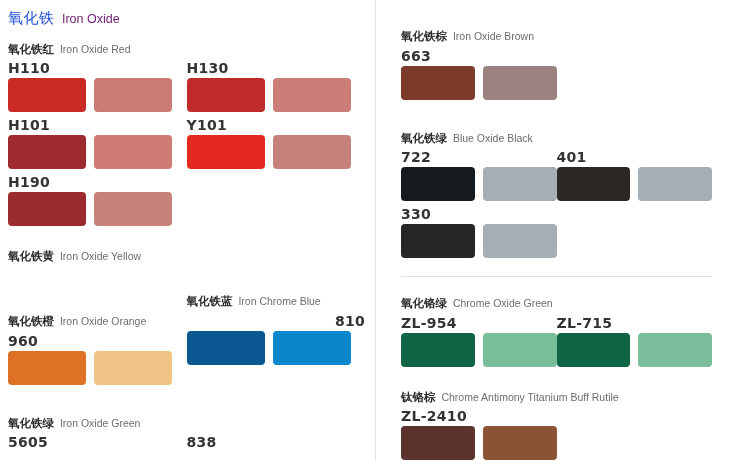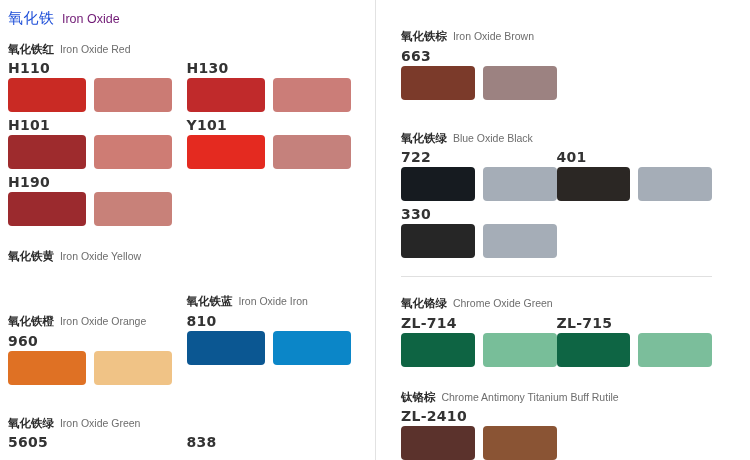--- a/index.html
+++ b/index.html
@@ -185,23 +185,23 @@
         <div class="swatch-pair" style="width:100%;">
           <div class="swatch-code">960</div>
           <div class="chips">
             <div class="chip" style="background-color: rgb(223, 113, 36);"></div>
             <div class="chip" style="background-color: rgb(240, 195, 134);"></div>
           </div>
         </div>
       </div>
       <div style="width:50%;">
         <div class="group-heading">
-          <span class="cn">氧化铁蓝</span><span class="en"> Iron Oxide Iron</span>
-        </div>
-        <div class="swatch-pair" style="width:100%;">
+          <span class="cn">氧化铁蓝</span><span class="en"> Iron Chrome Blue</span>
+        </div>
+        <div class="swatch-pair" style="width:100%;text-align:right;">
           <div class="swatch-code">810</div>
           <div class="chips">
             <div class="chip" style="background-color: rgb(11, 87, 146);"></div>
             <div class="chip" style="background-color: rgb(11, 134, 200);"></div>
           </div>
         </div>
       </div>
     </div>
 
     <div class="spacer-lg"></div>
@@ -270,21 +270,21 @@
       </div>
     </div>
 
     <div class="hrule"></div>
 
     <div class="group-heading">
       <span class="cn">氧化铬绿</span><span class="en"> Chrome Oxide Green</span>
     </div>
     <div class="swatch-grid">
       <div class="swatch-pair">
-        <div class="swatch-code">ZL-714</div>
+        <div class="swatch-code">ZL-954</div>
         <div class="chips">
           <div class="chip" style="background-color: rgb(14, 100, 67);"></div>
           <div class="chip" style="background-color: rgb(120, 190, 153);"></div>
         </div>
       </div>
       <div class="swatch-pair">
         <div class="swatch-code">ZL-715</div>
         <div class="chips">
           <div class="chip" style="background-color: rgb(14, 101, 68);"></div>
           <div class="chip" style="background-color: rgb(123, 190, 155);"></div>

